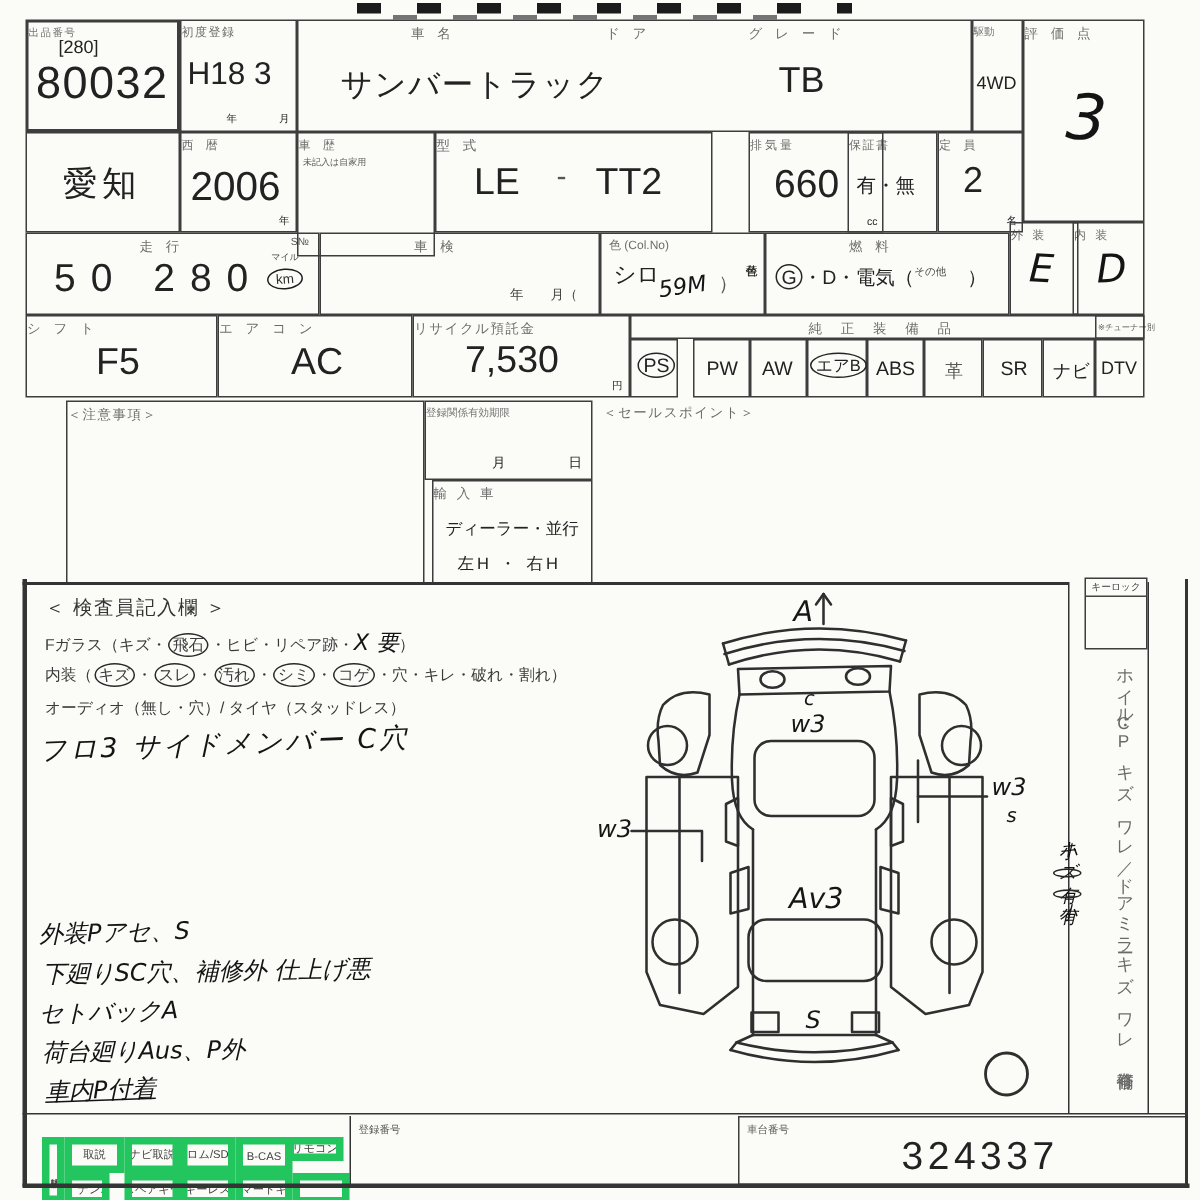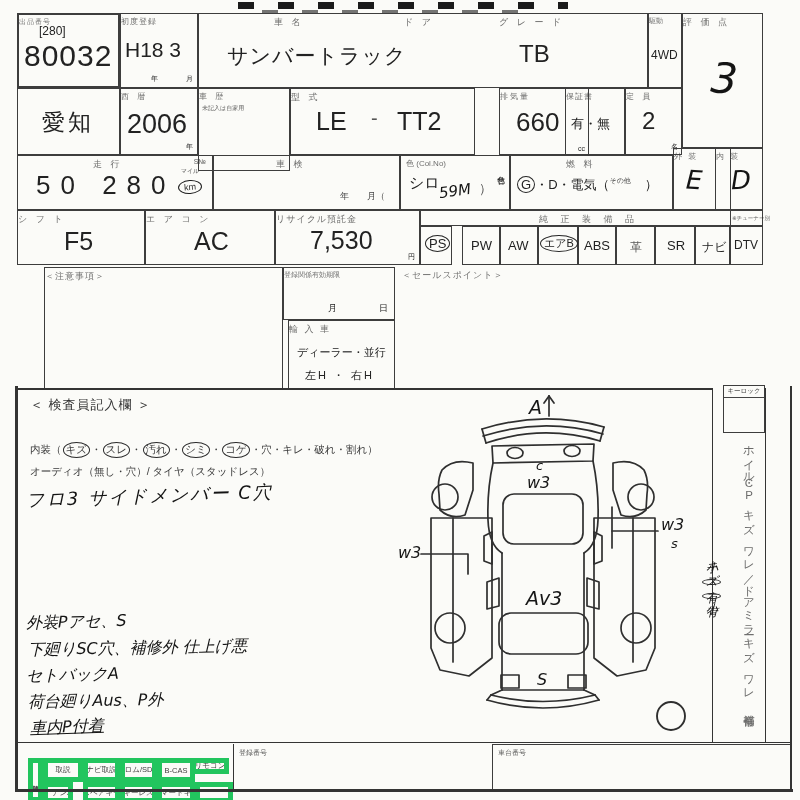--- a/index.html
+++ b/index.html
@@ -129,21 +129,21 @@
     <div class="val vtext tiny" style="right:4px; top:14px; font-size:8px;">色替</div>
   </div>
 
   <div class="cell" style="left:510px; top:155px; width:163px; height:55px;">
     <div class="lbl smudge" style="left:55px; top:2px;">燃  料</div>
     <div class="val" style="left:6px; top:20px; font-size:13px;">
       <span class="circ">G</span><span>・D・電気（</span><span class="tiny" style="position:relative; top:-6px;">その他</span><span style="margin-left:14px;">）</span>
     </div>
   </div>
 
-  <div class="cell" style="left:673px; top:148px; width:58px; height:62px;">
+  <div class="cell" style="left:673px; top:148px; width:46px; height:62px;">
     <div class="lbl lbl-c smudge" style="font-size:8px; letter-spacing:2px;">外 装</div>
     <div class="val hw" style="left:12px; top:16px; font-size:26px; transform:rotate(3deg);">E</div>
   </div>
 
   <div class="cell" style="left:715px; top:148px; width:48px; height:62px;">
     <div class="lbl lbl-c smudge" style="font-size:8px; letter-spacing:2px;">内 装</div>
     <div class="val hw" style="left:15px; top:16px; font-size:26px; transform:rotate(-2deg);">D</div>
   </div>
 
   <div class="cell" style="left:17px; top:210px; width:128px; height:55px;">
@@ -212,20 +212,23 @@
     <div class="val" style="left:8px; top:24px; font-size:11px;">ディーラー・並行</div>
     <div class="val" style="left:16px; bottom:6px; font-size:11px; letter-spacing:2px;">左H ・ 右H</div>
   </div>
 
   <div class="val smudge" style="left:402px; top:269px; font-size:9px; letter-spacing:1px; color:#3c3c3c;">＜セールスポイント＞</div>
 
   <div class="line" style="left:15px; top:388px; width:697px; height:1.5px;"></div>
 
   <div class="val" style="left:30px; top:396px; font-size:13px; color:#333; letter-spacing:1px;">＜ 検査員記入欄 ＞</div>
 
+  <div class="val" style="left:30px; top:419px; font-size:10.5px; color:#3a3a3a;">
+    <span>Fガラス（キズ・</span><span class="circ2">飛石</span><span>・ヒビ・リペア跡・</span><span class="hw" style="font-size:15px;">X 要</span><span>）</span>
+  </div>
 
   <div class="val" style="left:30px; top:442px; font-size:10.5px; color:#3a3a3a;">
     <span>内装（</span><span class="circ2">キズ</span><span>・</span><span class="circ2">スレ</span><span>・</span><span class="circ2">汚れ</span><span>・</span><span class="circ2">シミ</span><span>・</span><span class="circ2">コゲ</span><span>・穴・キレ・破れ・割れ）</span>
   </div>
 
   <div class="val" style="left:30px; top:465px; font-size:10.5px; color:#3a3a3a;">オーディオ（無し・穴）/ タイヤ（スタッドレス）</div>
 
   <div class="val hw" style="left:26px; top:484px; font-size:18px; letter-spacing:2px; transform:rotate(-2deg);">フロ3 サイドメンバー C穴</div>
 
   <div class="val hw" style="left:26px; top:612px; font-size:16px; transform:rotate(-1.5deg);">外装Pアセ、S</div>
@@ -329,19 +332,20 @@
   <div class="striprow" style="left:83px; top:770px; width:37px; height:21px;">スペアキー</div>
   <div class="striprow" style="left:120px; top:770px; width:37px; height:21px;">キーレス</div>
   <div class="striprow" style="left:157px; top:770px; width:38px; height:21px;">スマートキー</div>
   <div class="striprow" style="left:195px; top:770px; width:38px; height:21px;"></div>
 
   <div class="line" style="left:233px; top:744px; width:1.2px; height:46px;"></div>
   <div class="val tiny smudge" style="left:239px; top:748px;">登録番号</div>
 
   <div class="cell" style="left:492px; top:744px; width:299px; height:46px; border-width:1.6px;">
     <div class="val tiny smudge" style="left:5px; top:3px;">車台番号</div>
+    <div class="val" style="left:108px; top:10px; font-size:26px; letter-spacing:3px;">324337</div>
   </div>
 
   <div class="line" style="left:15px; top:386px; width:3px; height:405px;"></div>
   <div class="line" style="left:15px; top:789px; width:778px; height:3px;"></div>
   <div class="line" style="left:790px; top:386px; width:2px; height:406px;"></div>
 
 </div>
 
 </body></html>

